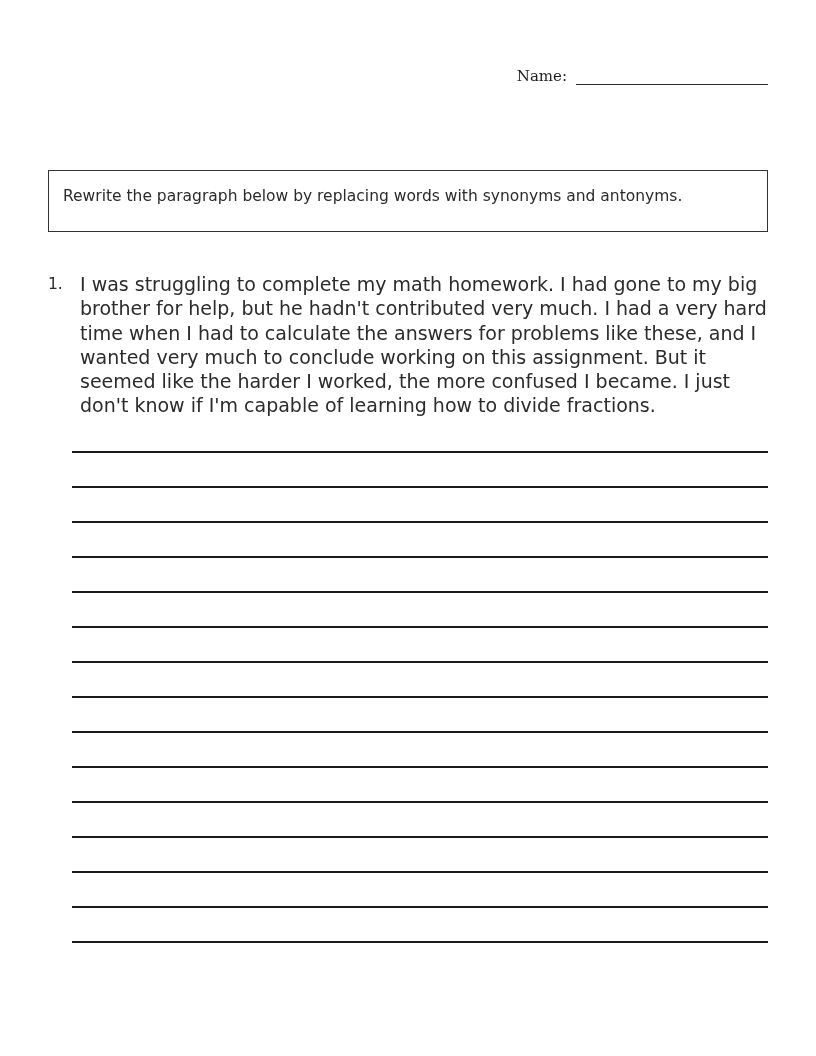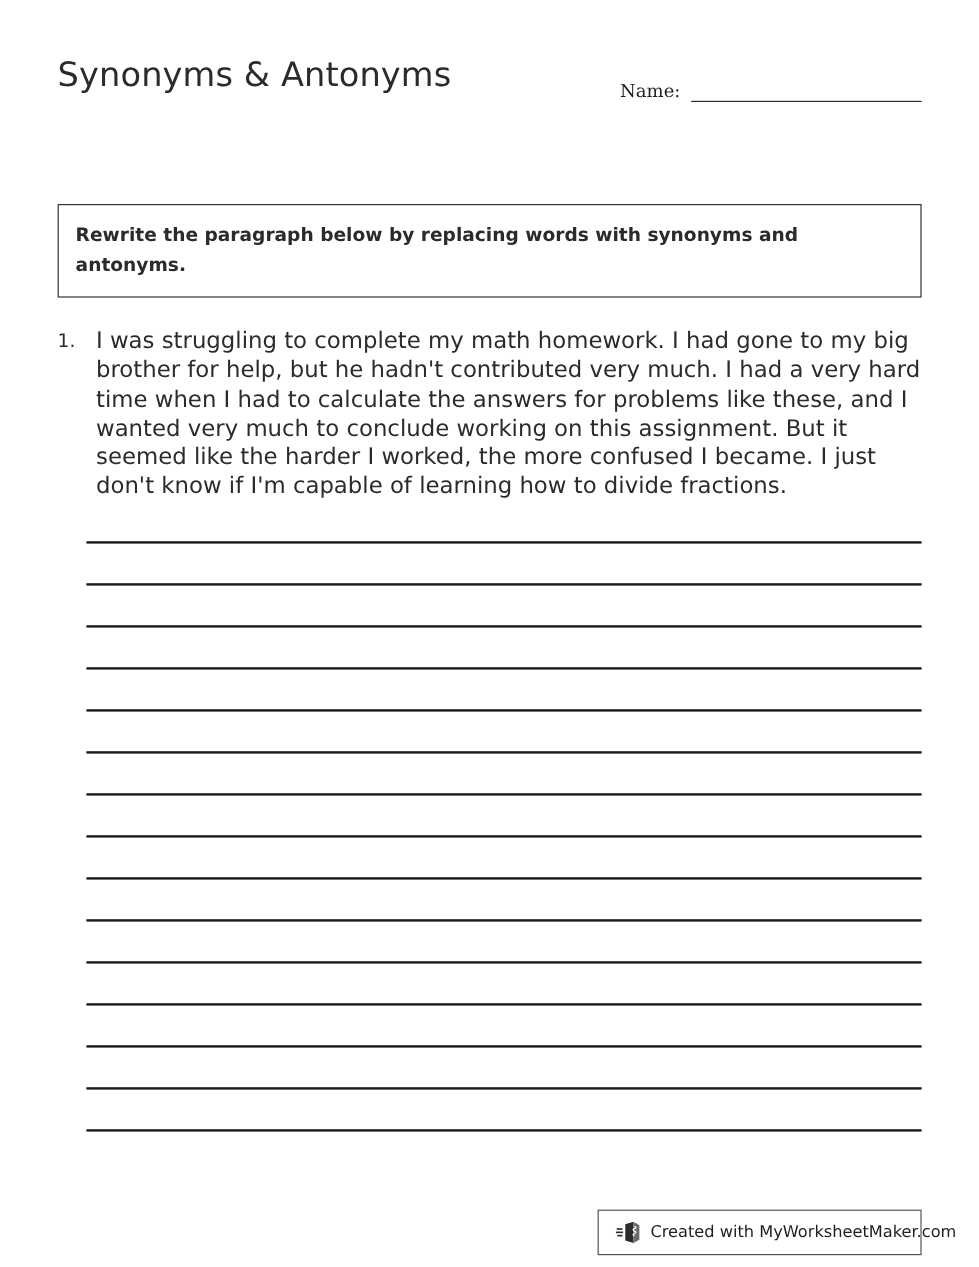--- a/index.html
+++ b/index.html
@@ -64,21 +64,20 @@
   .instruction-box {
     position: absolute;
     left: 48px;
     top: 170px;
     width: 720px;
     min-height: 62px;
     box-sizing: border-box;
     border: 1.3px solid #333333;
     background: #ffffff;
     padding: 13px 14px 13px 14px;
-    font-weight: bold;
   }
   .instruction-text {
     font-family: "DejaVu Sans", sans-serif;
     font-size: 15.5px;
     line-height: 25px;
     color: #2b2b2b;
   }
 
   
   .question-block {
@@ -151,21 +150,20 @@
     font-size: 13.5px;
     color: #1f1f1f;
     white-space: nowrap;
   }
 </style>
 </head>
 <body>
 
 <div class="page">
 
-  <div class="worksheet-title">Synonyms &amp; Antonyms</div>
 
   <div class="name-date-block">
     <div class="field-row">
       <span class="field-label">Name:</span>
       <span class="field-rule"></span>
     </div>
   </div>
 
   <div class="instruction-box">
     <div class="instruction-text">Rewrite the paragraph below by replacing words with synonyms and antonyms.</div>
@@ -187,27 +185,14 @@
       <div class="writing-line"></div>
       <div class="writing-line"></div>
       <div class="writing-line"></div>
       <div class="writing-line"></div>
       <div class="writing-line"></div>
       <div class="writing-line"></div>
       <div class="writing-line"></div>
       <div class="writing-line"></div>
     </div>
 
-  <div class="footer-badge">
-    <svg class="footer-logo" viewBox="0 0 24 24">
-      <g fill="#2b2b2b">
-        <rect x="1" y="8.2" width="5.2" height="1.5"></rect>
-        <rect x="0.2" y="11.2" width="6.6" height="1.5"></rect>
-        <rect x="1.6" y="14.2" width="4.6" height="1.5"></rect>
-        <path d="M8.8 4.6 L16.2 2.4 L16.2 21.6 L8.8 19.4 Z"></path>
-        <path d="M16.2 2.4 L21.6 5.4 L21.6 18.6 L16.2 21.6 Z" fill="#6a6a6a"></path>
-        <path d="M17.2 6.4 q2.6 1.1 0 2.2 q-2.6 1.1 0 2.2 q2.6 1.1 0 2.2 q-2.6 1.1 0 2.2" fill="none" stroke="#ffffff" stroke-width="1.1"></path>
-      </g>
-    </svg>
-    <span class="footer-text">Created with MyWorksheetMaker.com</span>
-  </div>
 
 </div>
 
 </body></html>

